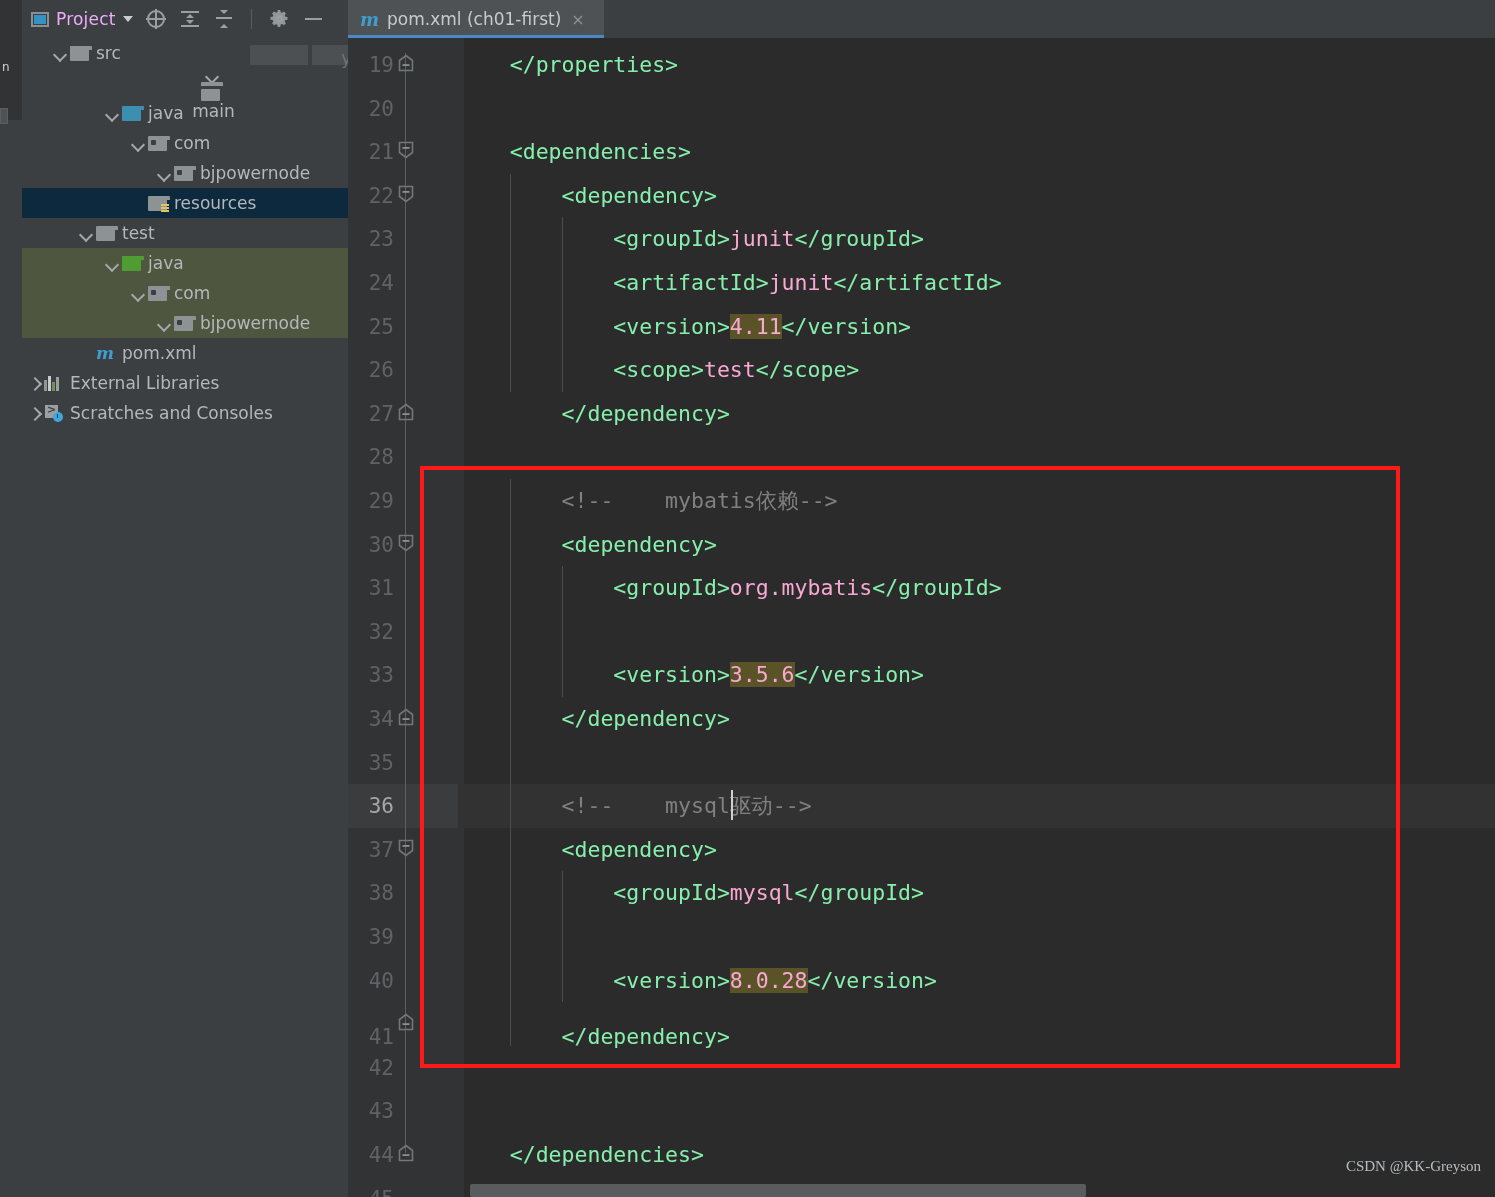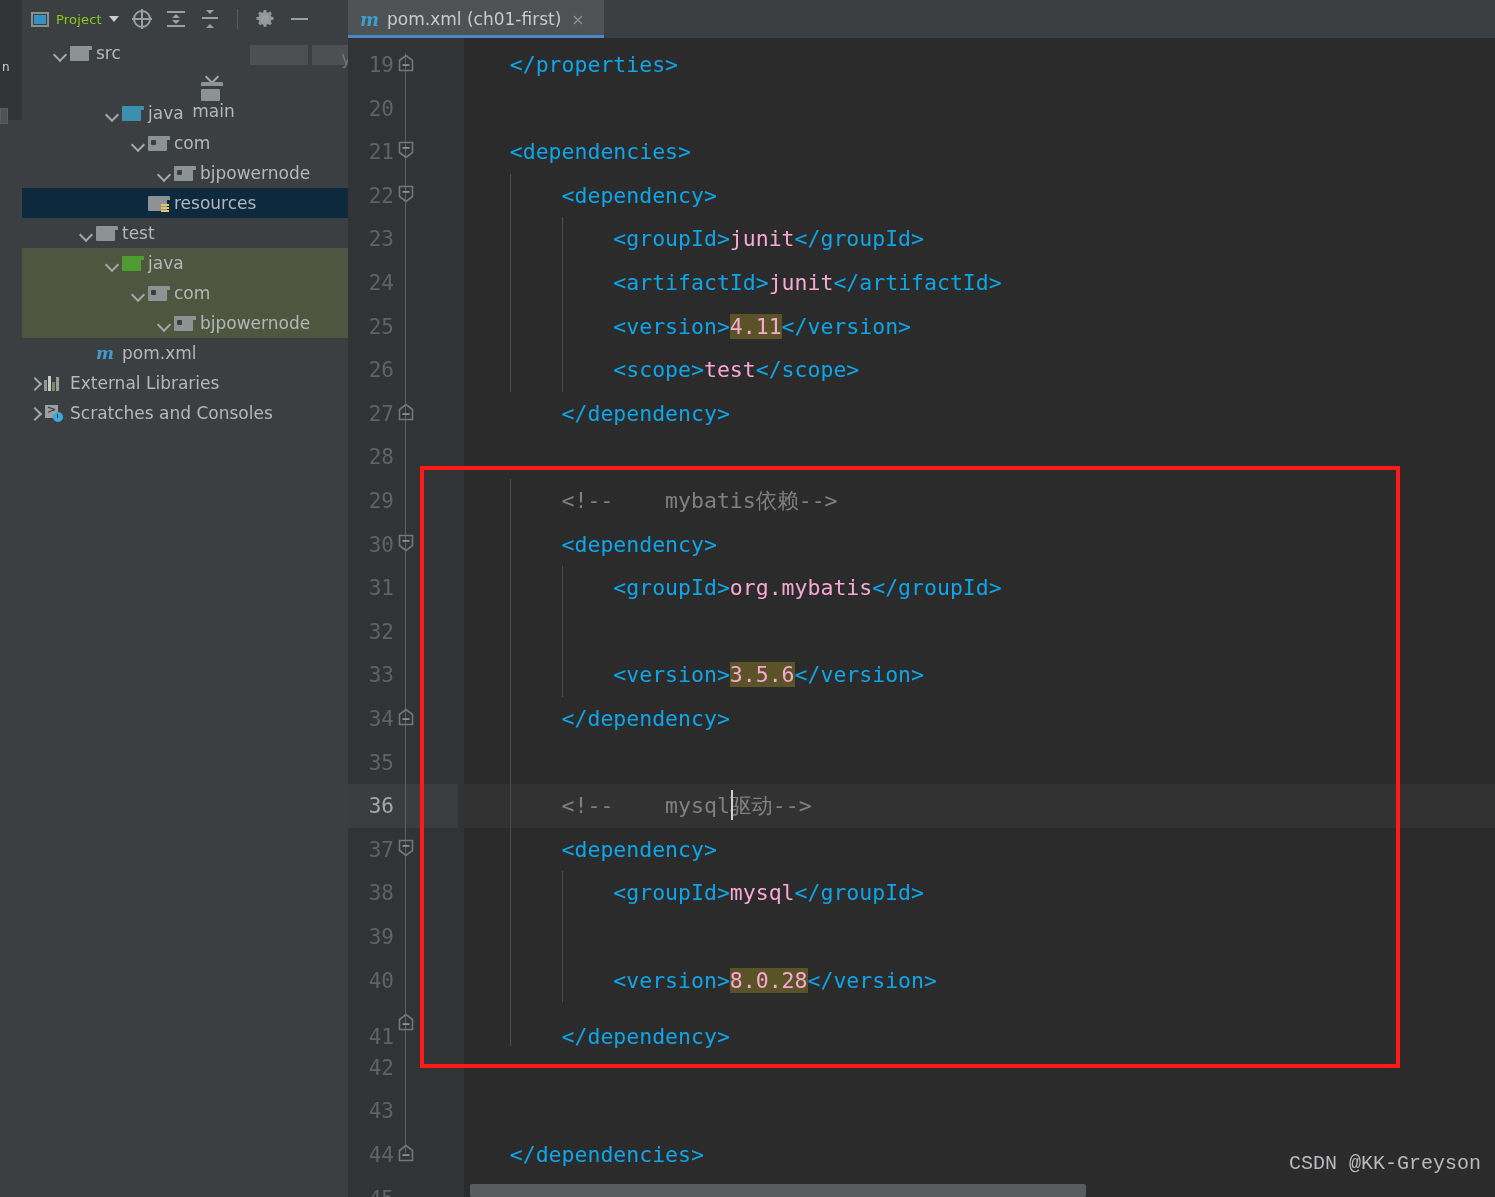--- a/index.html
+++ b/index.html
@@ -41,21 +41,21 @@
   }
   .pp-title-wrap { display: flex; align-items: center; margin-left: 9px; }
   .pp-winicon {
     width: 18px; height: 15px; border: 2px solid #8a8f91;
     background: #3c3f41; position: relative; margin-right: 7px;
   }
   .pp-winicon::after {
     content: ""; position: absolute; left: 1px; top: 1px;
     width: 12px; height: 9px; background: #3592c4;
   }
-  .pp-title { color: #84cc16; font-size: 13px; letter-spacing: .2px; text-align: center; }
+  .pp-title { color: #f0abfc; font-size: 17px; letter-spacing: .2px; text-align: center; }
   .pp-caret {
     width: 0; height: 0; margin-left: 7px;
     border-left: 5px solid transparent; border-right: 5px solid transparent;
     border-top: 6px solid #c9ccce;
   }
   .pp-tools { display: flex; align-items: center; margin-left: 14px; gap: 16px; }
   .ic { width: 18px; height: 18px; position: relative; }
   
   .ic-locate { border: 2px solid #9aa0a2; border-radius: 50%; }
   .ic-locate::before, .ic-locate::after {
@@ -200,21 +200,21 @@
   }
   .line .gutbg {
     position: absolute; left: 0; top: 0; width: 110px; height: 43.6px;
     background: #3a3c3e;
   }
   .line .code {
     position: absolute; left: 110px; top: 8px; white-space: pre;
     font-family: "DejaVu Sans Mono", "Liberation Mono", monospace;
     font-size: 21.5px; line-height: 28px;
   }
-  .tg { color: #0ea5e9; }
+  .tg { color: #86efac; }
   .tx { color: #f9a8d4; }
   .cm { color: #808080; }
   .hl { background: #5a5327; }
 
   
   .fold { position: absolute; left: 48px; width: 22px; height: 22px; }
   .fold svg { display: block; }
   .foldline {
     position: absolute; left: 57px; width: 1px; background: #5e6164;
   }
@@ -226,22 +226,22 @@
   .redbox {
     position: absolute; border: 4px solid #ff1a1a; pointer-events: none;
   }
 
   
   .hscroll {
     position: absolute; height: 13px; background: #595b5d; border-radius: 2px;
   }
 
   .watermark {
-    position: absolute; color: #b9bcbe; font-size: 20px;
-    font-family: Liberation Mono, monospace;
+    position: absolute; color: #b9bcbe; font-size: 15px;
+    font-family: Liberation Serif, serif;
   }
 </style>
 </head>
 <body>
 
 <div id="root">
 
   <div class="left-strip">
     <div class="strip-dark"></div>
     <div class="strip-glyph">n</div>

